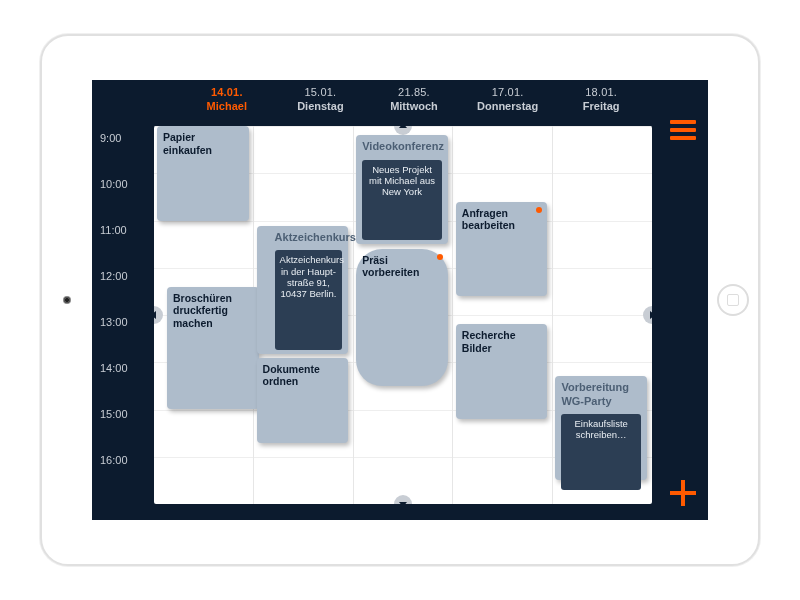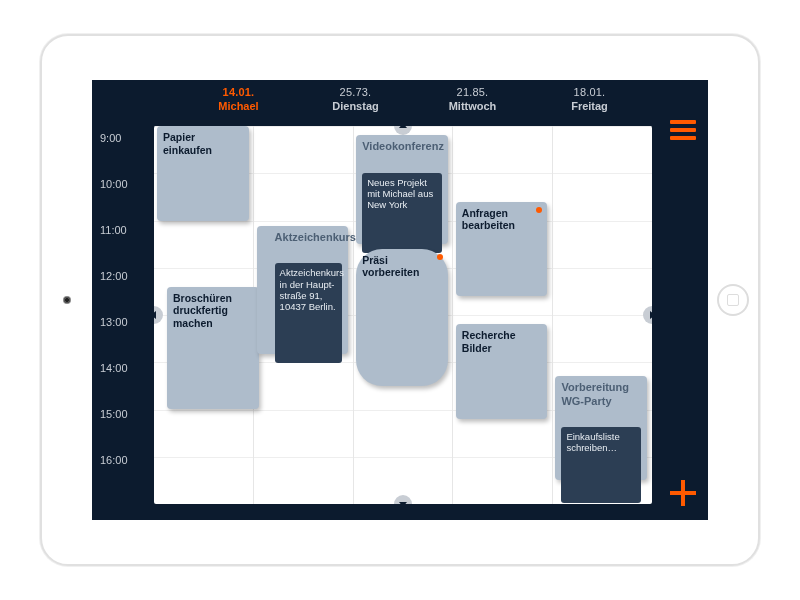--- a/index.html
+++ b/index.html
@@ -93,27 +93,28 @@
     font-size:10.5px;
     line-height:1.2;
     box-shadow: 2px 3px 4px rgba(0,0,0,.25);
   }
   .event.light { background:#aebccb; color:#0c1b2e; }
   .event.dark {
     background:#aebccb; 
     color:#233749;
   }
   .event .sub {
-    margin-top:19px;
+    margin-top:6px;
     background:#2c3e54;
     color:#e8edf2;
     padding:4px 5px;
     border-radius:3px;
     font-size:9.5px;
     min-height: calc(100% - 18px);
+    text-align: center;
   }
   .event .title { font-weight:600; }
   .event .hdr { color:#4c5f74; font-weight:600; font-size:11px; display:block; margin-bottom:2px;}
   .dot { position:absolute; top:5px; right:5px; width:6px; height:6px; background:#ff5a00; border-radius:50%; }
   
   .arrow {
     position:absolute; width:18px; height:18px; border-radius:50%;
     background:#c8cdd4; display:flex; align-items:center; justify-content:center;
     cursor:pointer;
   }
@@ -132,26 +133,30 @@
   </div>
 
   <div class="screen">
 
     <div class="days">
       <div class="day active">
         <div class="date">14.01.</div>
         <div class="name">Michael</div>
       </div>
       <div class="day">
-        <div class="date">25.73.</div>
+        <div class="date">15.01.</div>
         <div class="name">Dienstag</div>
       </div>
       <div class="day">
         <div class="date">21.85.</div>
         <div class="name">Mittwoch</div>
+      </div>
+      <div class="day">
+        <div class="date">17.01.</div>
+        <div class="name">Donnerstag</div>
       </div>
       <div class="day">
         <div class="date">18.01.</div>
         <div class="name">Freitag</div>
       </div>
     </div>
 
     <div class="menu-icon">
         <span></span>
       </div>
@@ -210,20 +215,23 @@
     <div class="event light" style="left: 3px; width: 91.6px; top: 0px; height: 94.5px;">
           <div class="title">Papier einkaufen</div>
         </div>
         <div class="event light" style="left: 13px; width: 91.6px; top: 160.65px; height: 122.85px;">
           <div class="title">Broschüren druckfertig machen</div>
         </div>
         <div class="event dark" style="left: 102.6px; width: 91.6px; top: 100px; height: 127.575px; padding-left: 18px;">
           <span class="hdr">Aktzeichenkurs</span>
           <div class="sub">Aktzeichenkurs in der Haupt­straße 91, 10437 Berlin.</div>
         </div>
+        <div class="event light" style="left: 102.6px; width: 91.6px; top: 231.525px; height: 85.05px;">
+          <div class="title">Dokumente ordnen</div>
+        </div>
         <div class="event dark" style="left: 202.2px; width: 91.6px; top: 9.45px; height: 108.675px;">
           <span class="hdr">Videokonferenz</span>
           <div class="sub">Neues Projekt mit Michael aus New York</div>
         </div>
         <div class="event light" style="left: 202.2px; width: 91.6px; top: 122.85px; height: 137.025px; border-radius: 26px;">
           <div class="title">Präsi vorbereiten</div>
           <div class="dot"></div>
         </div>
         <div class="event light" style="left: 301.8px; width: 91.6px; top: 75.6px; height: 94.5px;">
           <div class="title">Anfragen bearbeiten</div>

